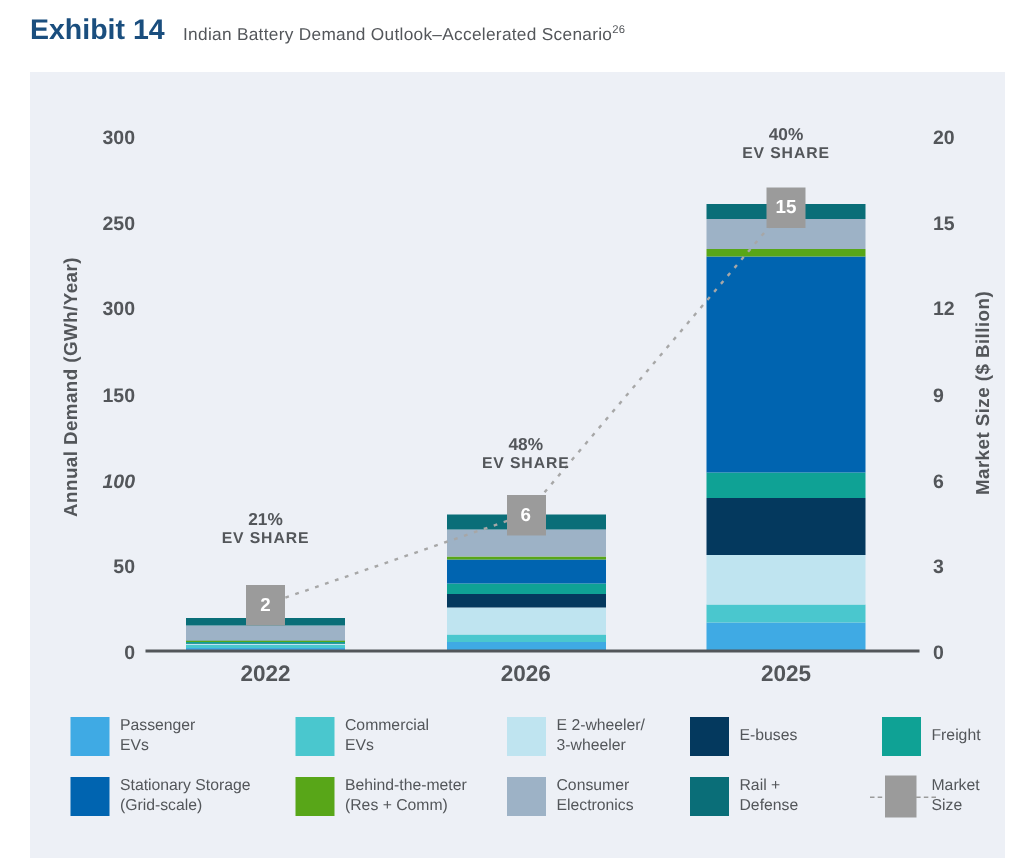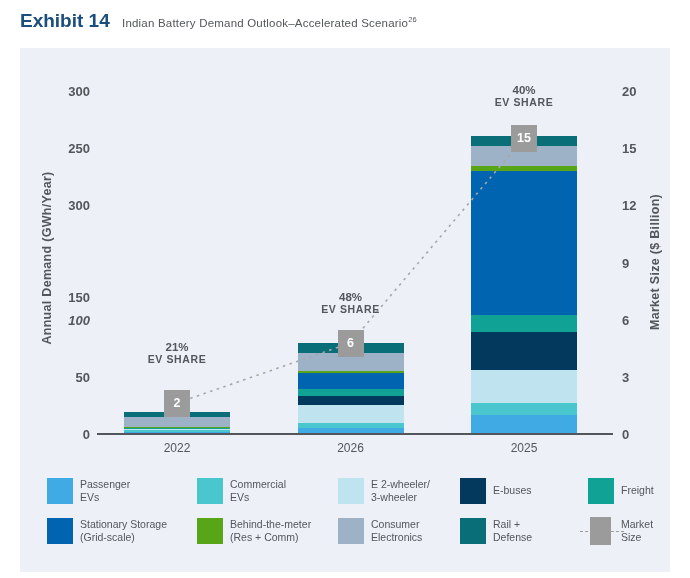--- a/index.html
+++ b/index.html
@@ -12,21 +12,21 @@
   
   #panel{position:absolute;left:20px;top:48px;width:650px;height:524px;background:#EDF0F6;}
   #plot{position:absolute;left:0;top:0;width:690px;height:578px;}
   .bar-seg{position:absolute;}
   .tick{position:absolute;font-size:13px;font-weight:bold;color:#53565A;}
   .tick.left{width:44px;text-align:right;}
   .tick.right{width:40px;text-align:left;}
   .axis-title{position:absolute;width:220px;height:16px;text-align:center;font-size:12.5px;font-weight:bold;
               color:#53565A;transform:rotate(-90deg);letter-spacing:.3px;}
   #x-axis-line{position:absolute;left:97px;top:433px;width:516px;height:2px;background:#53565A;z-index:6;}
-  .x-label{position:absolute;width:120px;text-align:center;font-size:12px;font-weight:normal;color:#53565A;top:441px;z-index:7;}
+  .x-label{position:absolute;width:120px;text-align:center;font-size:15px;font-weight:bold;color:#53565A;top:441px;z-index:7;}
   .ev-share{position:absolute;width:130px;text-align:center;color:#53565A;z-index:7;}
   .ev-share .pct{font-size:11.5px;font-weight:bold;}
   .ev-share .cap{font-size:10.5px;font-weight:bold;letter-spacing:.6px;}
   .marker{position:absolute;width:26px;height:27px;display:flex;align-items:center;justify-content:center;
           font-size:12.5px;font-weight:bold;color:#ffffff;z-index:5;}
   #trend-svg{position:absolute;left:0;top:0;z-index:4;}
   
   .lg-entry{position:absolute;z-index:7;}
   .lg-swatch{position:absolute;left:0;top:0;width:26px;height:26px;}
   .lg-label{position:absolute;left:33px;top:13px;transform:translateY(-50%);font-size:10.5px;color:#53565A;line-height:1.25;white-space:nowrap;}
@@ -90,21 +90,21 @@
       <div class="bar-seg" style="left: 471px; top: 135.59px; width: 106px; height: 10.29px; background: rgb(10, 110, 120);"></div>
       <div class="x-label" style="left: 464px;">2025</div>
       <div class="ev-share" style="left: 459px; top: 84px;">
         <div class="pct">40%</div>
         <div class="cap">EV SHARE</div>
       </div>
       <div class="marker" style="left: 511px; top: 124.5px; background: rgb(155, 155, 155);">15</div>
       <div class="tick left" style="left: 46px; top: 427px;">0</div>
       <div class="tick left" style="left: 46px; top: 369.833px;">50</div>
       <div class="tick left" style="left: 46px; top: 312.667px; font-style: italic;">100</div>
-      <div class="tick left" style="left: 46px; top: 255.5px; margin-top: 34px;">150</div>
+      <div class="tick left" style="left: 46px; top: 255.5px;">150</div>
       <div class="tick left" style="left: 46px; top: 198.333px;">300</div>
       <div class="tick left" style="left: 46px; top: 141.167px;">250</div>
       <div class="tick left" style="left: 46px; top: 84px;">300</div>
       <div class="tick right" style="left: 622px; top: 427px;">0</div>
       <div class="tick right" style="left: 622px; top: 369.833px;">3</div>
       <div class="tick right" style="left: 622px; top: 312.667px;">6</div>
       <div class="tick right" style="left: 622px; top: 255.5px;">9</div>
       <div class="tick right" style="left: 622px; top: 198.333px;">12</div>
       <div class="tick right" style="left: 622px; top: 141.167px;">15</div>
       <div class="tick right" style="left: 622px; top: 84px;">20</div>

